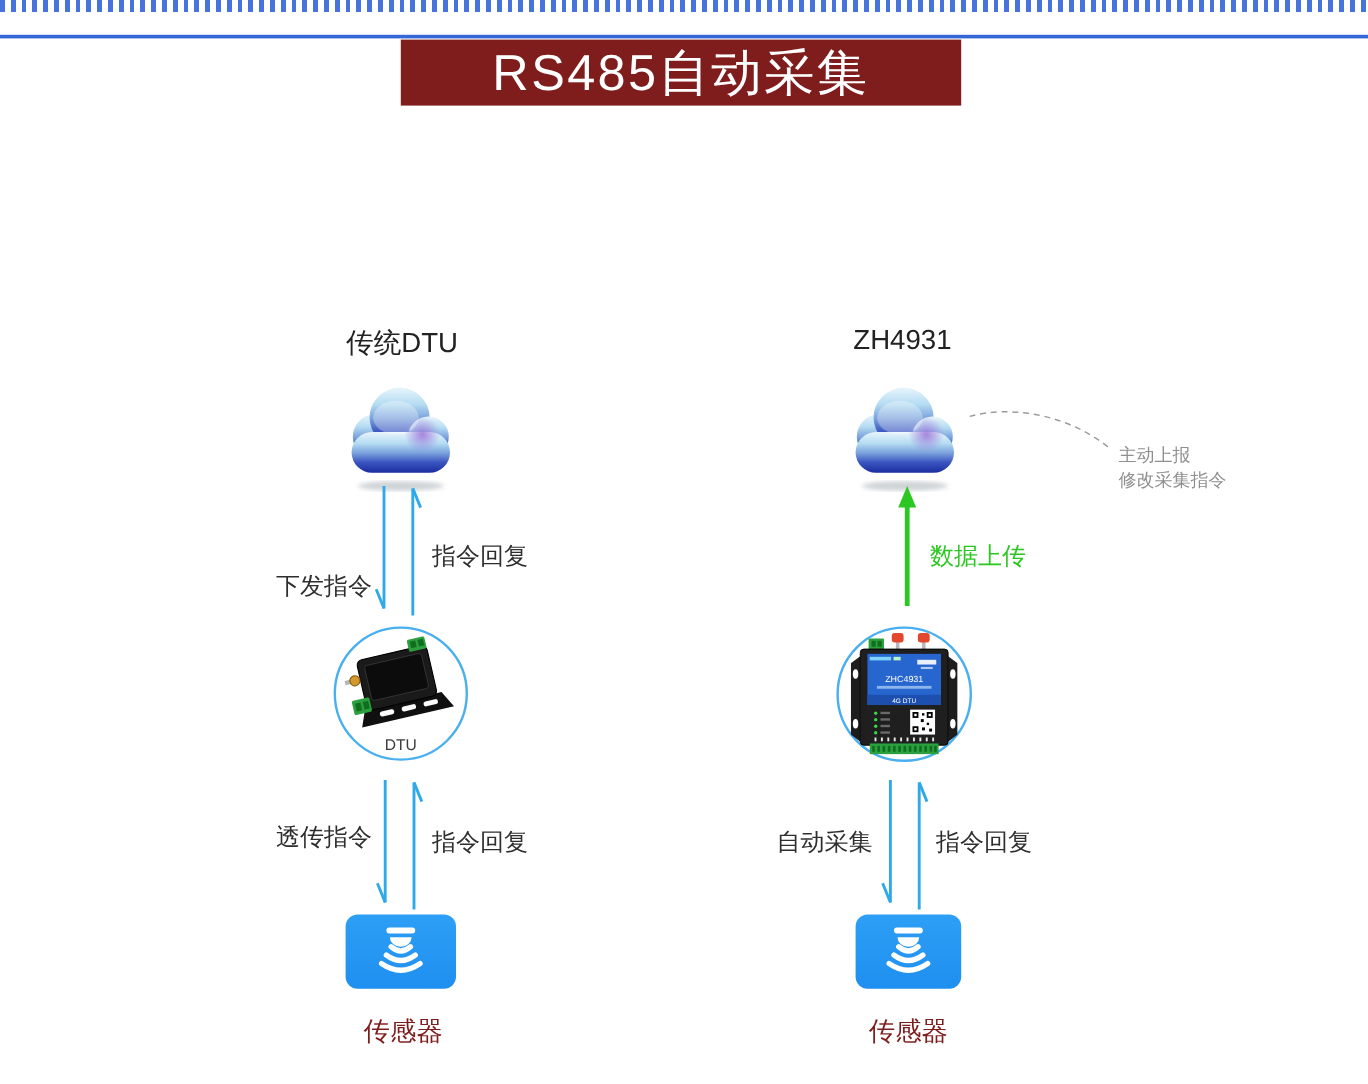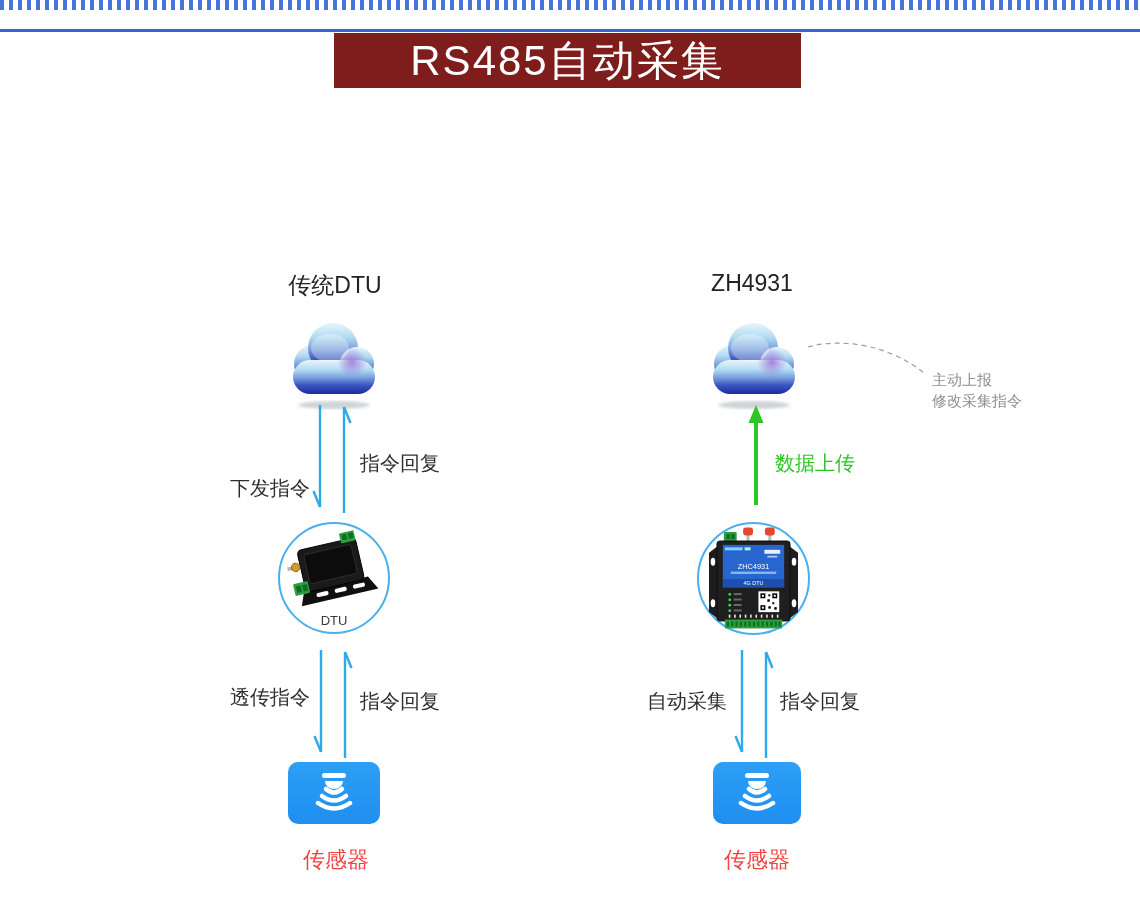--- a/index.html
+++ b/index.html
@@ -46,21 +46,21 @@
   .zh-img{left:10px;top:2px;width:89px;height:105px;}
   .device-label{position:absolute;bottom:4px;left:0;width:100%;text-align:center;font-size:13px;color:#3a3a3a;}
   .sensor-box{
     position:absolute;top:762px;height:62px;border-radius:10px;
     background:linear-gradient(180deg,#2d9ff5,#1f8ff0);
     display:flex;align-items:center;justify-content:center;
   }
   .sensor-box.left{left:288px;width:92px;}
   .sensor-box.right{left:713px;width:88px;}
   .sensor-glyph{width:44px;height:42px;}
-  .sensor-label{position:absolute;width:120px;top:845px;text-align:center;font-size:22px;color:#ef4444;}
+  .sensor-label{position:absolute;width:120px;top:845px;text-align:center;font-size:22px;color:#7f1d1d;}
   .sensor-label.left{left:276px;}
   .sensor-label.right{left:697px;}
 </style>
 </head>
 <body>
 
 <svg width="0" height="0" style="position:absolute" aria-hidden="true">
   <defs>
     <linearGradient id="cloudGrad" x1="0" y1="0" x2="0" y2="1">
       <stop offset="0" stop-color="#e8f5fc"></stop>

